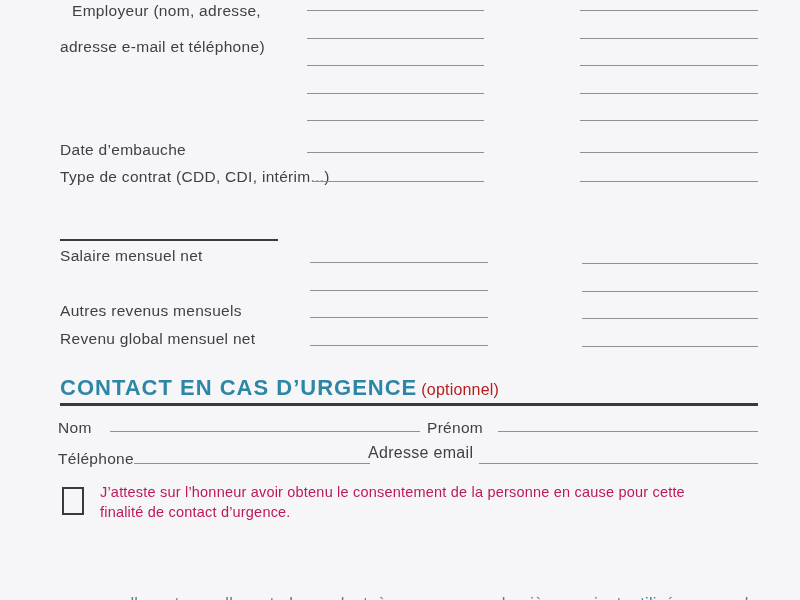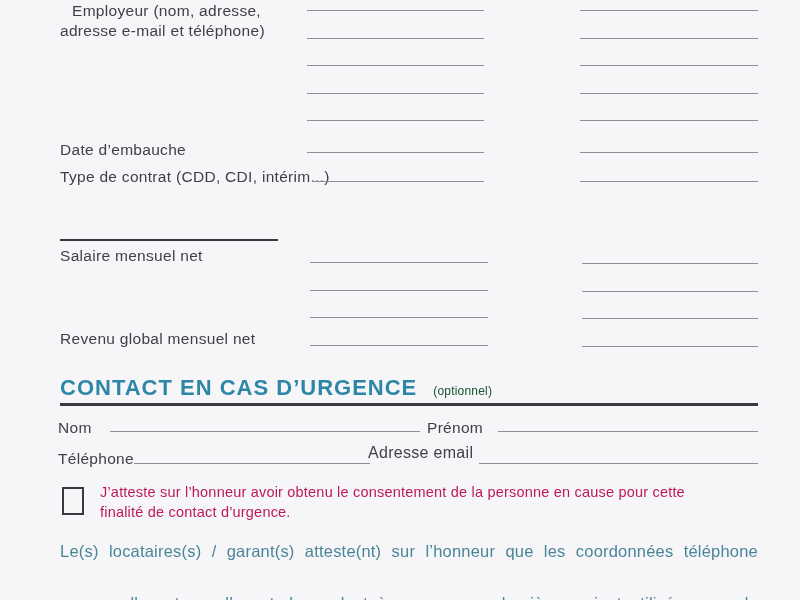--- a/index.html
+++ b/index.html
@@ -25,25 +25,25 @@
   }
   .heading{
     position:absolute;
     font-weight:bold;
     color:#2e86a6;
     white-space:nowrap;
   }
   .heading.ressources{font-size:23px;letter-spacing:1.5px;}
   .heading.contact{font-size:22px;letter-spacing:1px;}
   .heading .optional{
-    font-size:12px;
+    font-size:16px;
     font-weight:normal;
     letter-spacing:.2px;
-    color:#14532d;
-    margin-left:16px;
+    color:#b91c1c;
+    margin-left:4px;
   }
   .rule{
     position:absolute;
     background:#3a3a3e;
   }
   .checkbox{
     position:absolute;
     left:62px;top:487px;
     width:18px;height:24px;
     border:2px solid #3a3a3e;
@@ -68,21 +68,21 @@
     white-space:nowrap;
     overflow:visible;
   }
 </style>
 </head>
 <body>
 
 <div class="page">
 
   <div class="lbl" style="left:72px;top:2px">Employeur (nom, adresse,</div>
-  <div class="lbl" style="left:60px;top:22px">adresse e-mail et téléphone)</div>
+  <div class="lbl" style="left:60px;top:38px">adresse e-mail et téléphone)</div>
 
   <div class="fline" style="left:307px;top:10px;width:177px"></div>
   <div class="fline" style="left:307px;top:38px;width:177px"></div>
   <div class="fline" style="left:307px;top:65px;width:177px"></div>
   <div class="fline" style="left:307px;top:93px;width:177px"></div>
   <div class="fline" style="left:307px;top:120px;width:177px"></div>
 
   <div class="fline" style="left:580px;top:10px;width:178px"></div>
   <div class="fline" style="left:580px;top:38px;width:178px"></div>
   <div class="fline" style="left:580px;top:65px;width:178px"></div>
@@ -93,20 +93,21 @@
 
   <div class="lbl" style="left:60px;top:141px">Date d’embauche</div>
   <div class="fline" style="left:307px;top:152px;width:177px"></div>
 
   <div class="lbl" style="left:60px;top:168px">Type de contrat (CDD, CDI, intérim...)</div>
   <div class="fline" style="left:312px;top:181px;width:172px"></div>
 
   <div class="rule" style="left:60px;top:239px;width:218px;height:2px"></div>
 
   <div class="lbl" style="left:60px;top:247px">Salaire mensuel net</div>
+  <div class="lbl" style="left:60px;top:302px">Autres revenus mensuels</div>
   <div class="lbl" style="left:60px;top:330px">Revenu global mensuel net</div>
 
   <div class="fline" style="left:310px;top:262px;width:178px"></div>
   <div class="fline" style="left:310px;top:290px;width:178px"></div>
   <div class="fline" style="left:310px;top:317px;width:178px"></div>
   <div class="fline" style="left:310px;top:345px;width:178px"></div>
 
   <div class="fline" style="left:582px;top:263px;width:176px"></div>
   <div class="fline" style="left:582px;top:291px;width:176px"></div>
   <div class="fline" style="left:582px;top:318px;width:176px"></div>
@@ -124,16 +125,15 @@
 
   <div class="lbl" style="left:58px;top:450px">Téléphone</div>
   <div class="fline" style="left:134px;top:463px;width:236px"></div>
   <div class="lbl" style="left:368px;top:444px;font-size:16px">Adresse email</div>
   <div class="fline" style="left:479px;top:463px;width:279px"></div>
 
   <div class="checkbox"></div>
   <div class="consent" style="left:100px;top:484px">J’atteste sur l’honneur avoir obtenu le consentement de la personne en cause pour cette</div>
   <div class="consent" style="left:100px;top:504px">finalité de contact d’urgence.</div>
 
-  <div class="para" style="top:538px">Le(s) locataires(s) / garant(s) atteste(nt) sur l’honneur que les coordonnées téléphone</div>
   <div class="para" style="top:590px">personnelles et usuelles et demandent à ce que ces dernières soient utilisées pour la</div>
 
 </div>
 
 </body></html>

